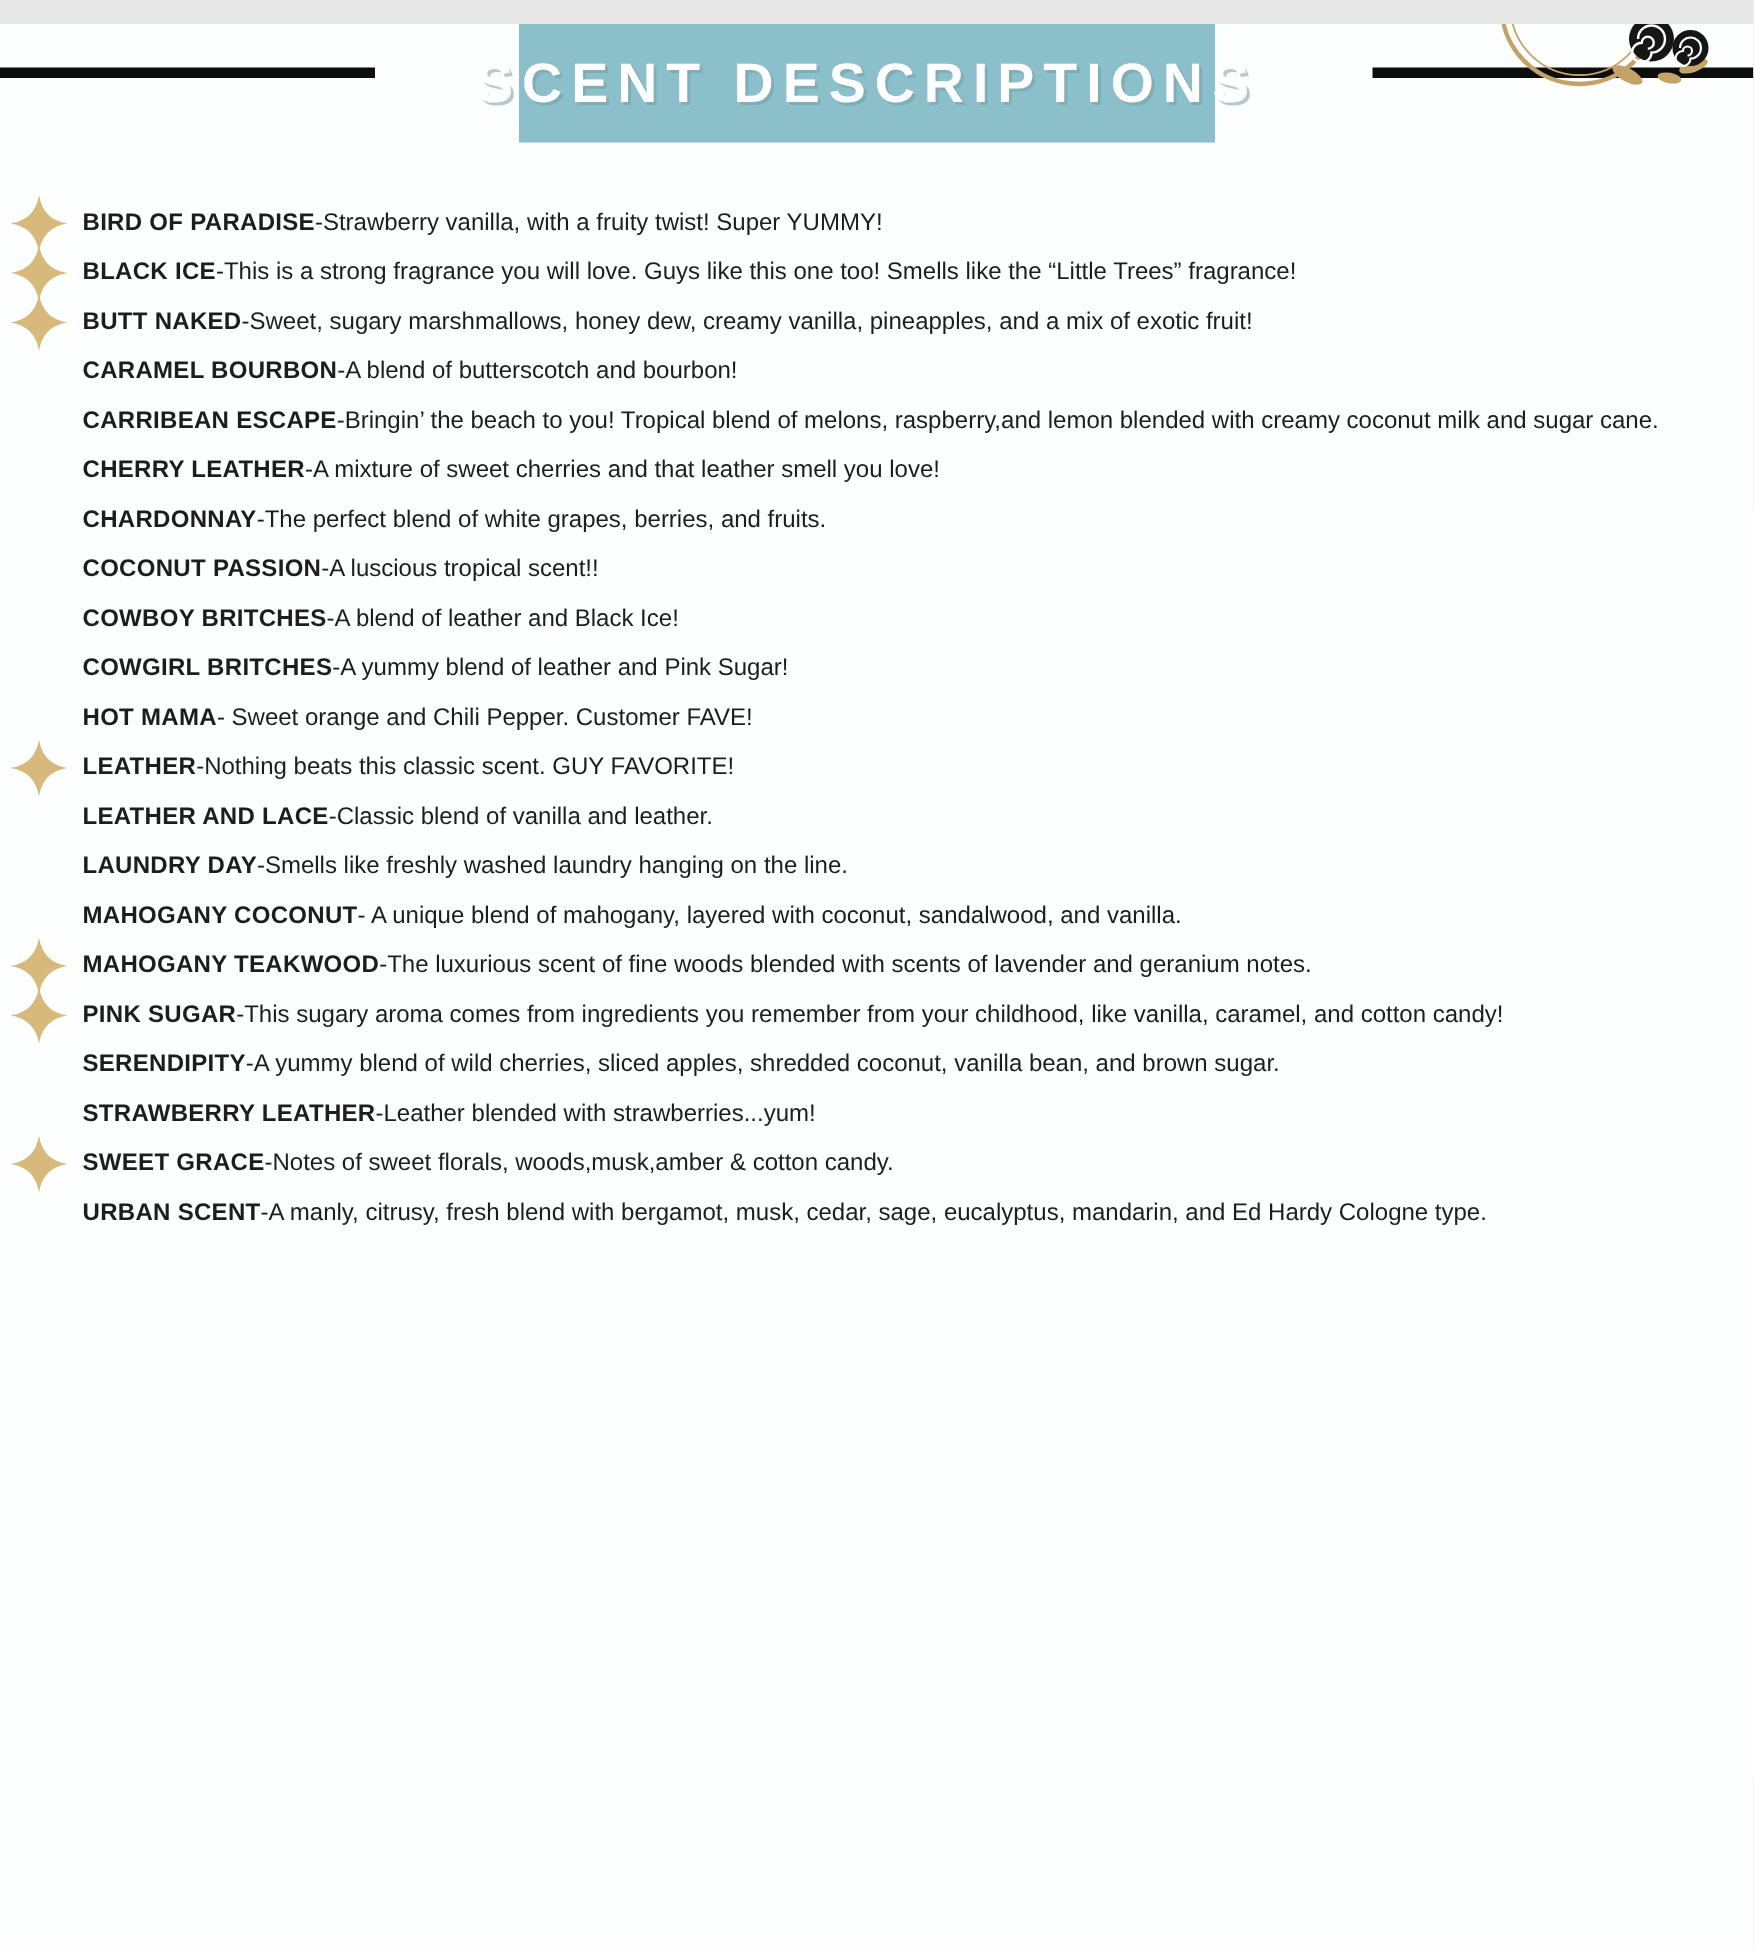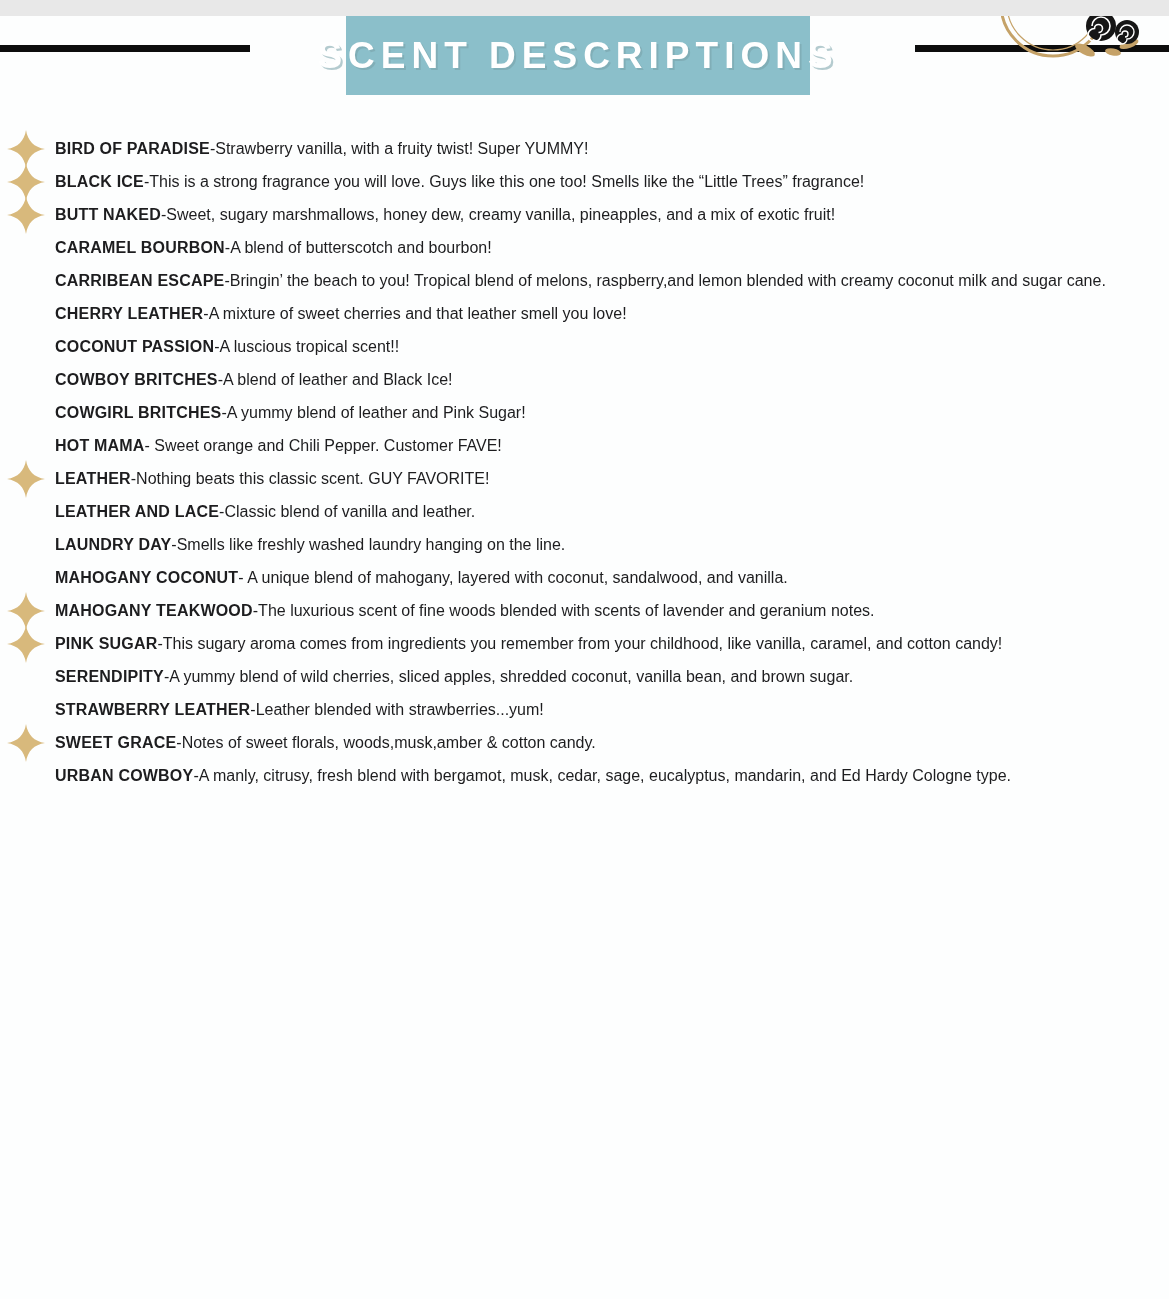--- a/index.html
+++ b/index.html
@@ -92,20 +92,21 @@
           </svg>
         </span><span class="name">BLACK ICE</span><span class="desc">-This is a strong fragrance you will love. Guys like this one too! Smells like the “Little Trees” fragrance!</span></div>
       <div class="scent-item"><span class="star">
           <svg viewBox="0 0 32 32" xmlns="http://www.w3.org/2000/svg">
             <path d="M16 0 C17.4 9.2 22.8 14.6 32 16 C22.8 17.4 17.4 22.8 16 32 C14.6 22.8 9.2 17.4 0 16 C9.2 14.6 14.6 9.2 16 0 Z" fill="#d8b97c"></path>
           </svg>
         </span><span class="name">BUTT NAKED</span><span class="desc">-Sweet, sugary marshmallows, honey dew, creamy vanilla, pineapples, and a mix of exotic fruit!</span></div>
       <div class="scent-item"><span class="name">CARAMEL BOURBON</span><span class="desc">-A blend of butterscotch and bourbon!</span></div>
       <div class="scent-item"><span class="name">CARRIBEAN ESCAPE</span><span class="desc">-Bringin’ the beach to you! Tropical blend of melons, raspberry,and lemon blended with creamy coconut milk and sugar cane.</span></div>
       <div class="scent-item"><span class="name">CHERRY LEATHER</span><span class="desc">-A mixture of sweet cherries and that leather smell you love!</span></div>
+      <div class="scent-item"><span class="name">CHARDONNAY</span><span class="desc">-The perfect blend of white grapes, berries, and fruits.</span></div>
       <div class="scent-item"><span class="name">COCONUT PASSION</span><span class="desc">-A luscious tropical scent!!</span></div>
       <div class="scent-item"><span class="name">COWBOY BRITCHES</span><span class="desc">-A blend of leather and Black Ice!</span></div>
       <div class="scent-item"><span class="name">COWGIRL BRITCHES</span><span class="desc">-A yummy blend of leather and Pink Sugar!</span></div>
       <div class="scent-item"><span class="name">HOT MAMA</span><span class="desc">- Sweet orange and Chili Pepper. Customer FAVE!</span></div>
       <div class="scent-item"><span class="star">
           <svg viewBox="0 0 32 32" xmlns="http://www.w3.org/2000/svg">
             <path d="M16 0 C17.4 9.2 22.8 14.6 32 16 C22.8 17.4 17.4 22.8 16 32 C14.6 22.8 9.2 17.4 0 16 C9.2 14.6 14.6 9.2 16 0 Z" fill="#d8b97c"></path>
           </svg>
         </span><span class="name">LEATHER</span><span class="desc">-Nothing beats this classic scent. GUY FAVORITE!</span></div>
       <div class="scent-item"><span class="name">LEATHER AND LACE</span><span class="desc">-Classic blend of vanilla and leather.</span></div>
@@ -121,16 +122,16 @@
             <path d="M16 0 C17.4 9.2 22.8 14.6 32 16 C22.8 17.4 17.4 22.8 16 32 C14.6 22.8 9.2 17.4 0 16 C9.2 14.6 14.6 9.2 16 0 Z" fill="#d8b97c"></path>
           </svg>
         </span><span class="name">PINK SUGAR</span><span class="desc">-This sugary aroma comes from ingredients you remember from your childhood, like vanilla, caramel, and cotton candy!</span></div>
       <div class="scent-item"><span class="name">SERENDIPITY</span><span class="desc">-A yummy blend of wild cherries, sliced apples, shredded coconut, vanilla bean, and brown sugar.</span></div>
       <div class="scent-item"><span class="name">STRAWBERRY LEATHER</span><span class="desc">-Leather blended with strawberries...yum!</span></div>
       <div class="scent-item"><span class="star">
           <svg viewBox="0 0 32 32" xmlns="http://www.w3.org/2000/svg">
             <path d="M16 0 C17.4 9.2 22.8 14.6 32 16 C22.8 17.4 17.4 22.8 16 32 C14.6 22.8 9.2 17.4 0 16 C9.2 14.6 14.6 9.2 16 0 Z" fill="#d8b97c"></path>
           </svg>
         </span><span class="name">SWEET GRACE</span><span class="desc">-Notes of sweet florals, woods,musk,amber &amp; cotton candy.</span></div>
-      <div class="scent-item"><span class="name">URBAN COWBOY</span><span class="desc">-A manly, citrusy, fresh blend with bergamot, musk, cedar, sage, eucalyptus, mandarin, and Ed Hardy Cologne type.</span></div>
+      <div class="scent-item"><span class="name">URBAN SCENT</span><span class="desc">-A manly, citrusy, fresh blend with bergamot, musk, cedar, sage, eucalyptus, mandarin, and Ed Hardy Cologne type.</span></div>
     </div>
 
 </div>
 
 </body></html>

